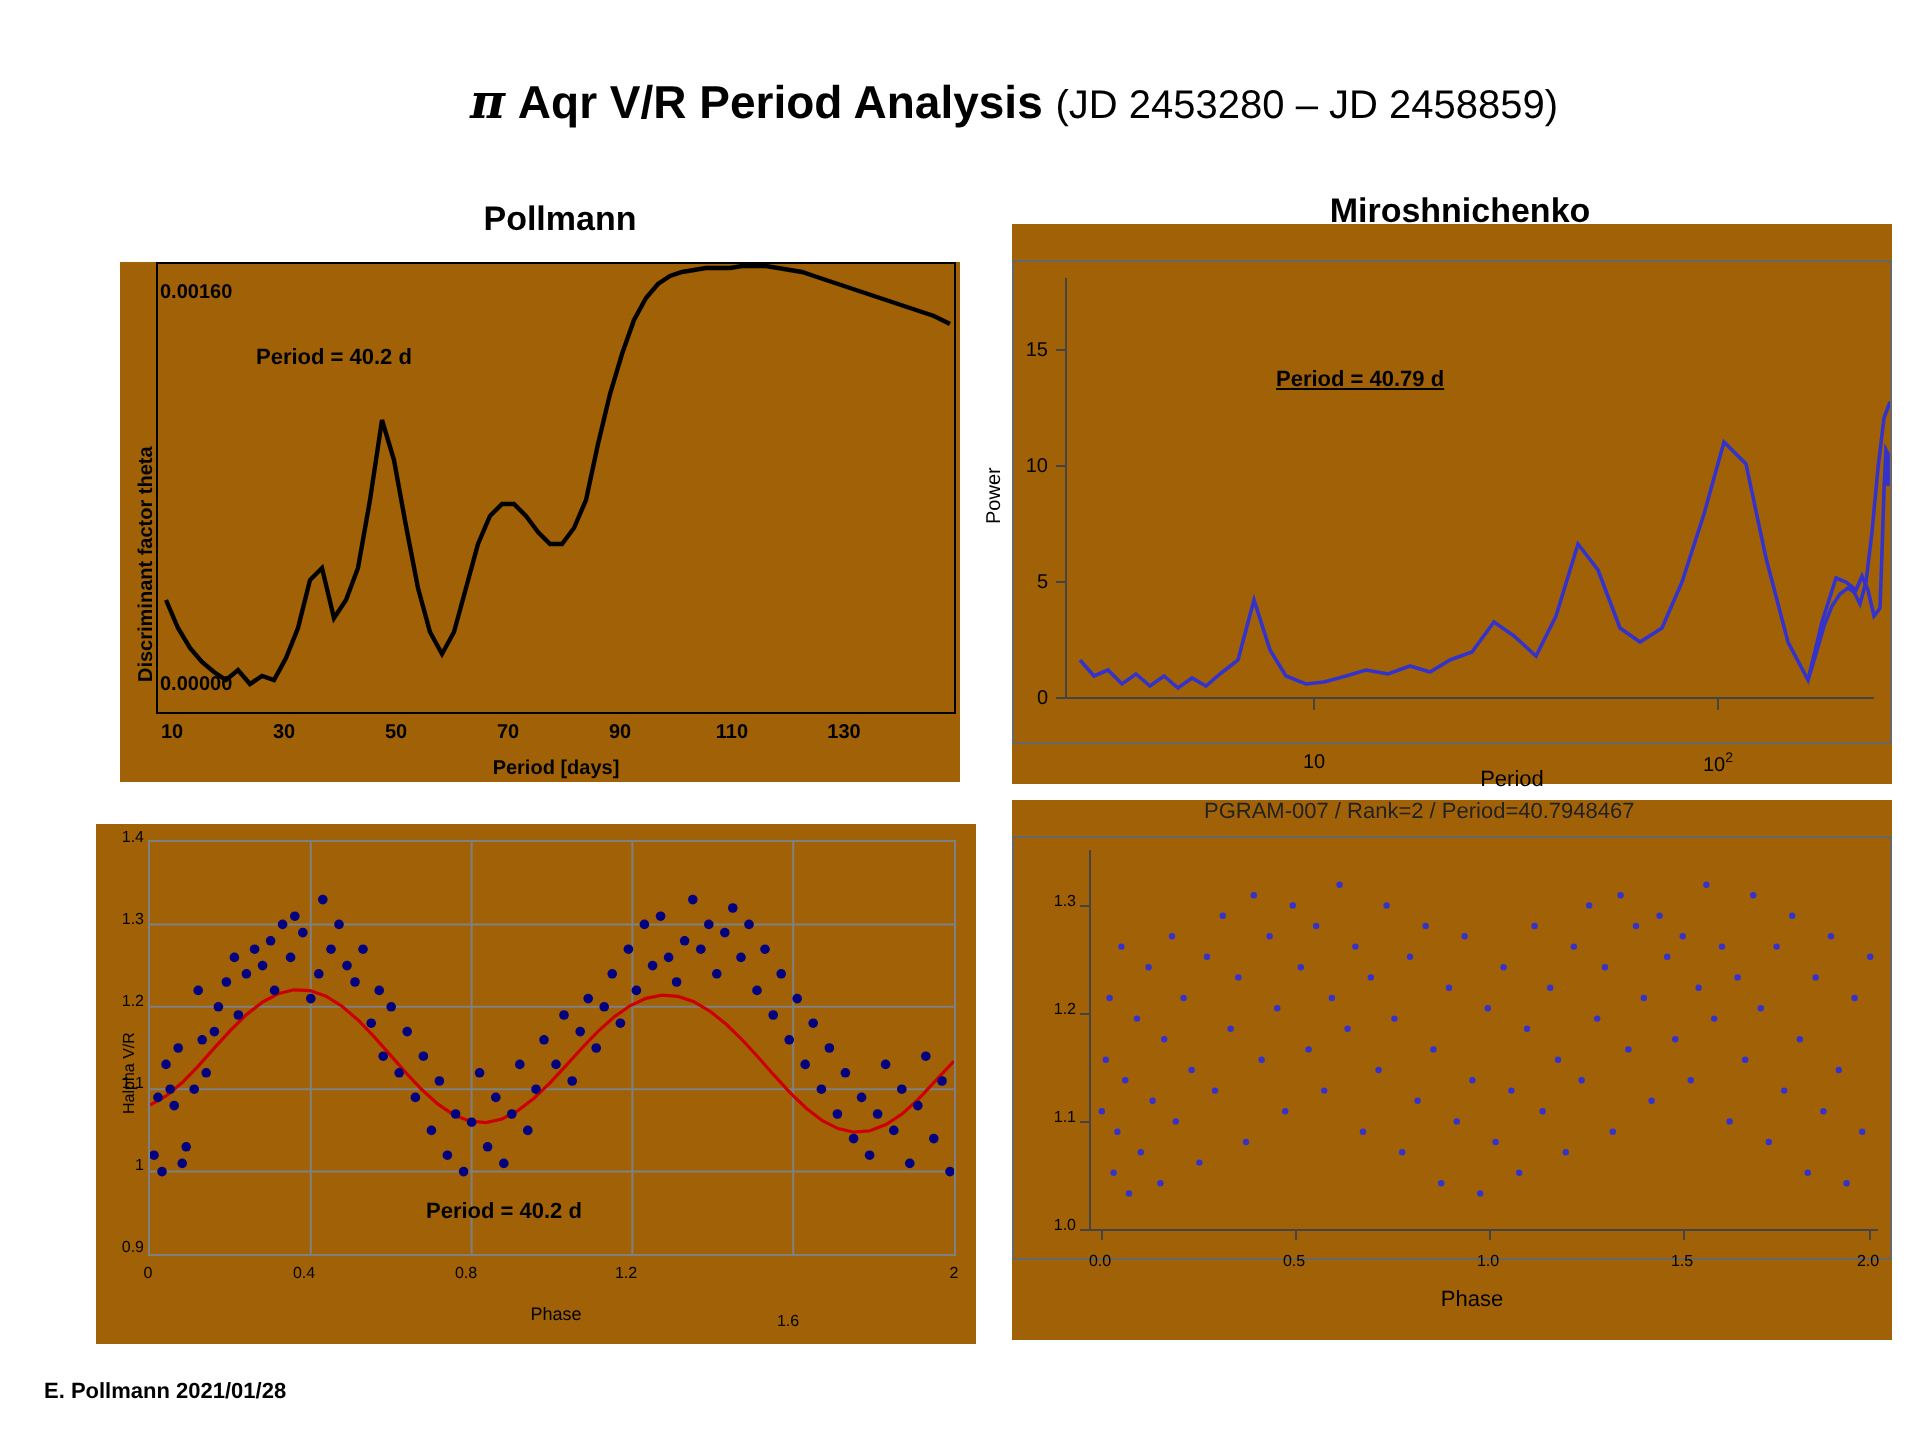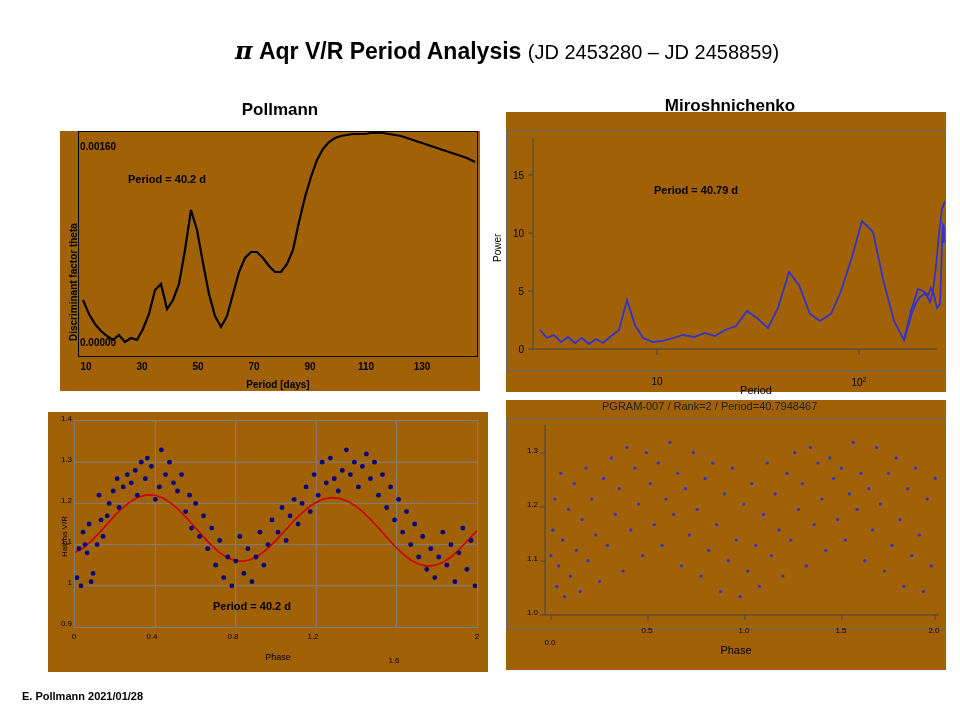--- a/index.html
+++ b/index.html
@@ -160,21 +160,21 @@
         <polyline fill="none" stroke="#3333cc" stroke-width="1.8" points="33,199 40,207 47,204 54,211 61,206 68,212 75,207 82,213 89,208 96,212 103,206 112,199 120,169 128,194 136,207 146,211 155,210 166,207 176,204 187,206 198,202 208,205 218,199 229,195 240,180 250,187 261,197 271,177 282,141 292,154 303,183 313,190 324,183 334,160 345,126 355,90 366,101 376,148 387,190 397,209 404,180 411,158 416,160 421,164 424,157 427,164 430,177 433,173 434,145 435,114 436,94 437,96 437,102 437,108 437,112"></polyline>
 
         <polyline fill="none" stroke="#3333cc" stroke-width="1.8" points="397,209 401,196 405,182 409,172 413,166 417,163 420,165 423,171 426,160 429,135 432,103 435,78 438,70"></polyline>
       </svg>
     </div>
     <div class="tick" style="left:-4px; top:58px; width:22px; text-align:right;">15</div>
     <div class="tick" style="left:-4px; top:116px; width:22px; text-align:right;">10</div>
     <div class="tick" style="left:-4px; top:174px; width:22px; text-align:right;">5</div>
     <div class="tick" style="left:-4px; top:232px; width:22px; text-align:right;">0</div>
     <div class="ylabel-rot thin" style="left:-14px; top:150px; font-size:10px; font-weight:normal;">Power</div>
-    <div class="annot" style="left:148px; top:72px;">Period = 40.79 d</div>
+    <div class="annot" style="left:132px; top:72px;text-decoration:underline;">Period = 40.79 d</div>
     <div class="tick" style="left:138px; top:264px; width:26px;">10</div>
     <div class="tick" style="left:340px; top:264px; width:26px;"><span>10</span><sup style="font-size:7px;">2</sup></div>
     <div class="axis-label small" style="left:150px; top:270px; width:200px; font-size:11px; font-weight:normal; top:272px;">Period</div>
   </div>
 
   <div class="chart" id="chart-pollmann-bot">
     <div class="plotbox" style="left:26px; top:8px; width:404px; height:208px; border-color:#808080;">
       <svg width="402" height="206" viewBox="0 0 402 206">
 
         <g class="gridline-group">
@@ -441,21 +441,21 @@
             <circle cx="420.3" cy="80.0" r="1.6"></circle>
             <circle cx="424.1" cy="146.9" r="1.6"></circle>
             <circle cx="428.1" cy="59.4" r="1.6"></circle>
           </g>
       </svg>
     </div>
     <div class="tick small" style="left:6px; top:46px; width:26px; text-align:right;">1.3</div>
     <div class="tick small" style="left:6px; top:100px; width:26px; text-align:right;">1.2</div>
     <div class="tick small" style="left:6px; top:154px; width:26px; text-align:right;">1.1</div>
     <div class="tick small" style="left:6px; top:208px; width:26px; text-align:right;">1.0</div>
-    <div class="tick small" style="left:32px; top:226px; width:24px;margin-top:12px;">0.0</div>
+    <div class="tick small" style="left:32px; top:226px; width:24px;">0.0</div>
     <div class="tick small" style="left:129px; top:226px; width:24px;">0.5</div>
     <div class="tick small" style="left:226px; top:226px; width:24px;">1.0</div>
     <div class="tick small" style="left:323px; top:226px; width:24px;">1.5</div>
     <div class="tick small" style="left:416px; top:226px; width:24px;">2.0</div>
     <div class="axis-label small" style="left:170px; top:244px; width:120px; font-size:11px;">Phase</div>
   </div>
 
   <div id="footer">E. Pollmann 2021/01/28</div>
 
 </div>

